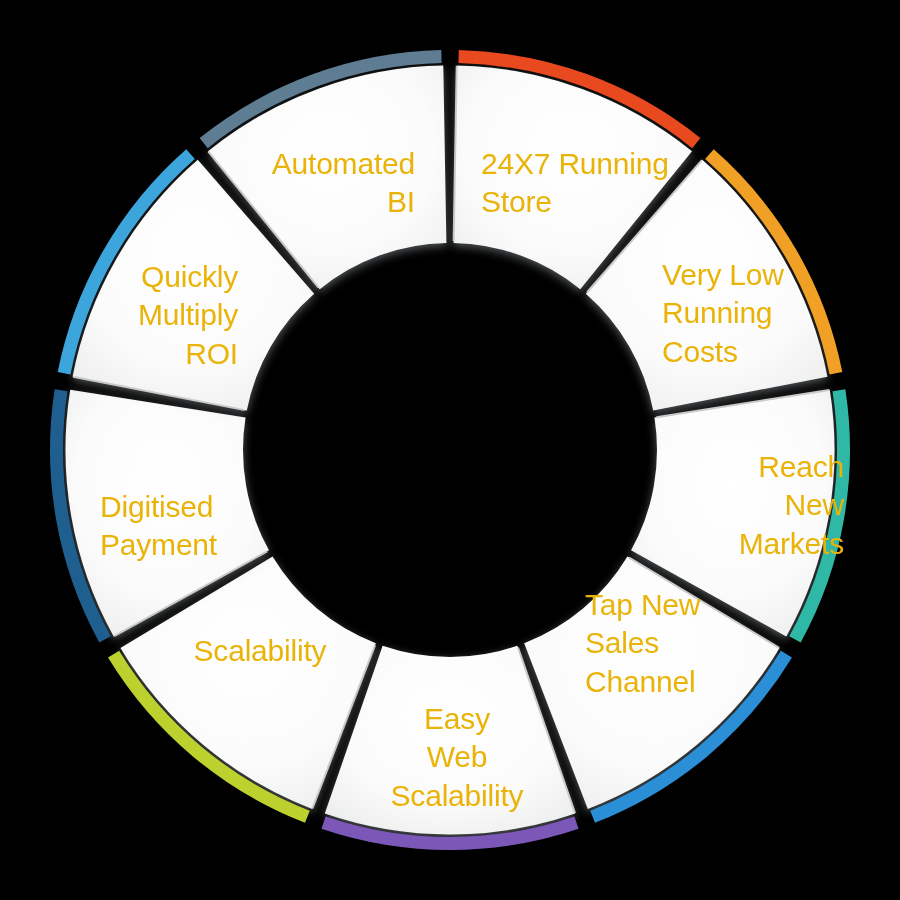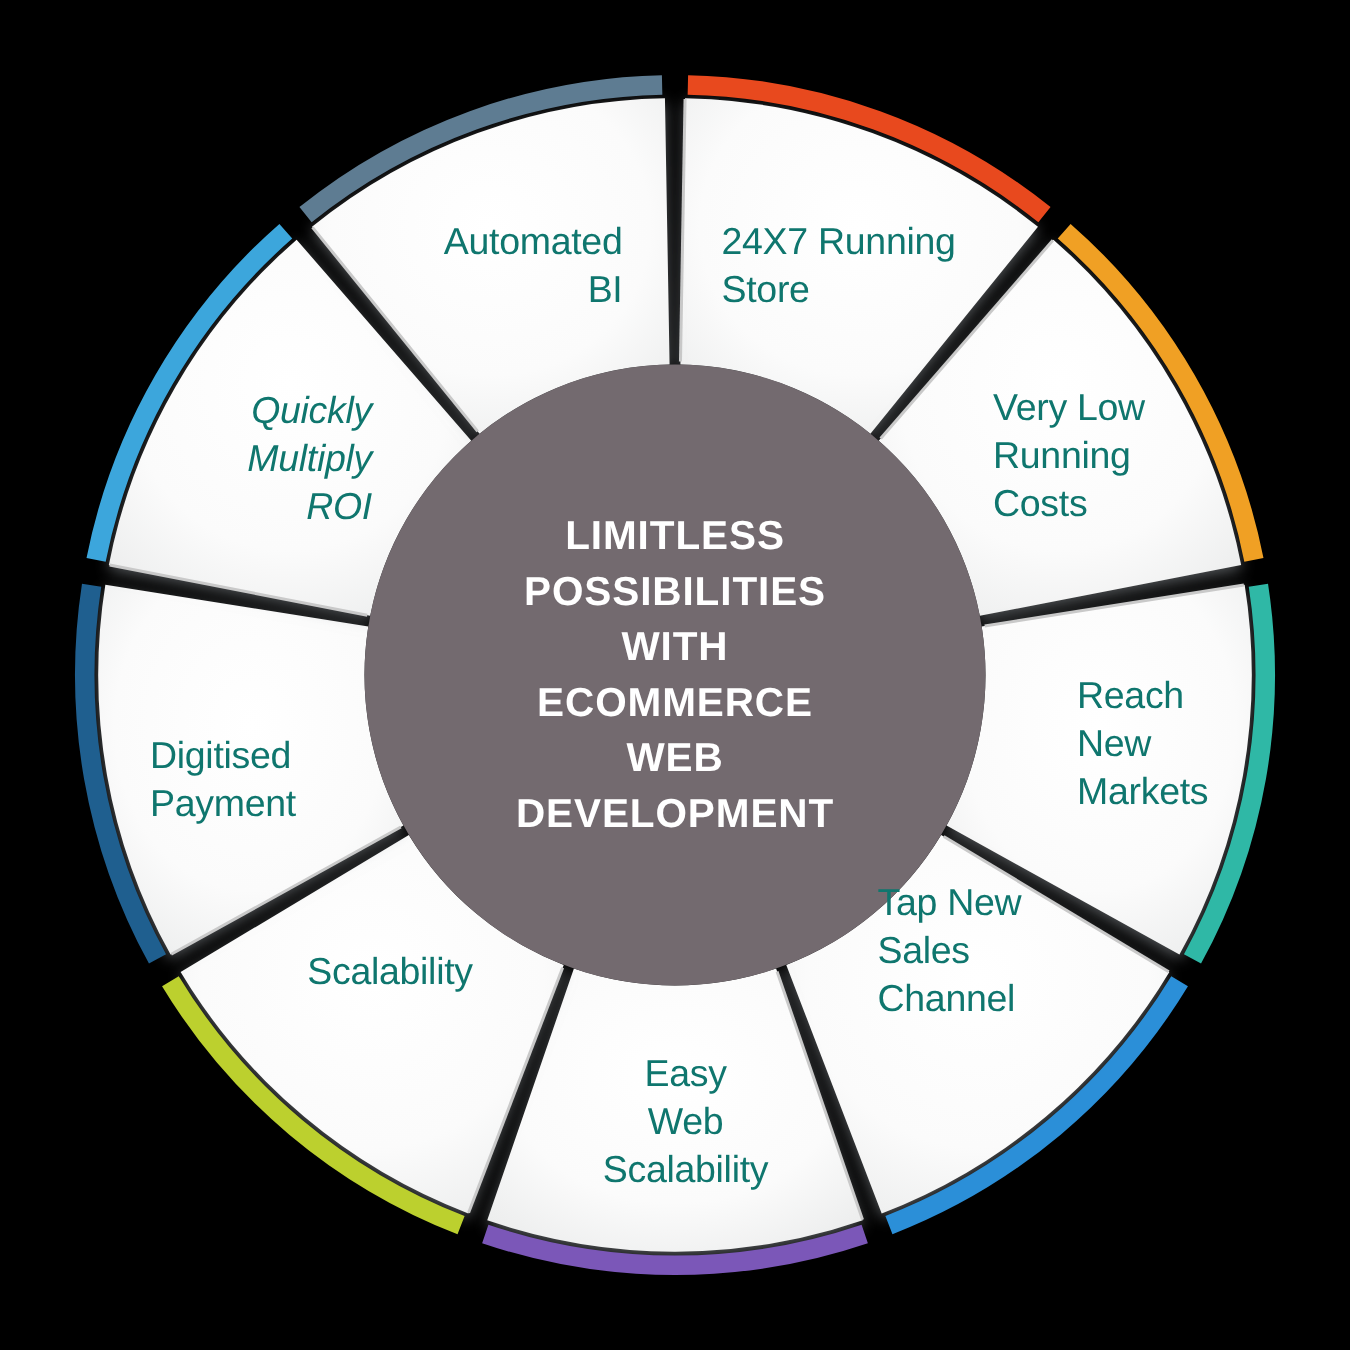--- a/index.html
+++ b/index.html
@@ -21,22 +21,22 @@
   }
   #wheel-svg {
     position: absolute;
     left: 0;
     top: 0;
     width: 900px;
     height: 900px;
   }
   .label {
     position: absolute;
-    color: #0f766e;
-    font-size: 25px;
+    color: #eab308;
+    font-size: 30px;
     line-height: 1.28;
     font-family: "Liberation Sans", sans-serif;
     white-space: pre-line;
     letter-spacing: -0.2px;
   }
   .label.align-right { text-align: right; }
   .label.align-left  { text-align: left;  }
   .label.align-center{ text-align: center;}
 
   #center-circle {
@@ -121,47 +121,39 @@
           <path d="M 244.83991865943824 410.12091996630215 L 73.055161556097 376.72934577540684" stroke="#C9C9C9" stroke-width="2" fill="none"></path>
         </g>
         <g>
           <path d="M 208.0263096413376 151.18737781979462 A 384.5 384.5 0 0 1 443.2895497248645 65.55856121236758 L 446.3873518674823 243.031527102627 A 207 207 0 0 0 319.73067905268374 289.13078597840695 Z" fill="url(#seggrad)" filter="url(#softshadow)"></path>
           <path d="M 199.6306111263764 138.04620676284725 A 400 400 0 0 1 441.2740459861757 50.09518916803637 L 441.55763949162497 63.09209552007519 A 387 387 0 0 0 207.76761626476917 148.1847050430547 Z" fill="#5E7C92"></path>
           <path d="M 318.472038270584 287.5764940554931 L 208.34096983686254 151.57595080052306" stroke="#C9C9C9" stroke-width="2" fill="none"></path>
         </g>
       </g>
   </svg>
 
-  <div id="center-circle">
-    <div id="center-text">LIMITLESS
-POSSIBILITIES
-WITH
-ECOMMERCE
-WEB
-DEVELOPMENT</div>
-  </div>
 
   <div id="labels-layer">
       <div class="label align-left" style="left: 481px; top: 145px; width: 190px;">24X7 Running
 Store</div>
       <div class="label align-left" style="left: 662px; top: 256px; width: 170px;">Very Low
 Running
 Costs</div>
-      <div class="label align-left" style="left: 718px; top: 448px; width: 160px;">Reach
+      <div class="label align-left" style="left: 684px; top: 448px; width: 160px; text-align: right;">Reach
 New
 Markets</div>
       <div class="label align-left" style="left: 585px; top: 586px; width: 175px;">Tap New
 Sales
 Channel</div>
       <div class="label align-center" style="left: 367px; top: 700px; width: 180px;">Easy
 Web
 Scalability</div>
       <div class="label align-center" style="left: 175px; top: 632px; width: 170px;">Scalability</div>
       <div class="label align-left" style="left: 100px; top: 488px; width: 160px;">Digitised
 Payment</div>
-      <div class="label align-right" style="left: 98px; top: 258px; width: 150px; font-style: italic;">Quickly
+      <div class="label align-right" style="left: 88px; top: 258px; width: 150px;">Quickly
 Multiply
 ROI</div>
       <div class="label align-right" style="left: 245px; top: 145px; width: 170px;">Automated
 BI</div>
     </div>
 
 </div>
 
 </body></html>

